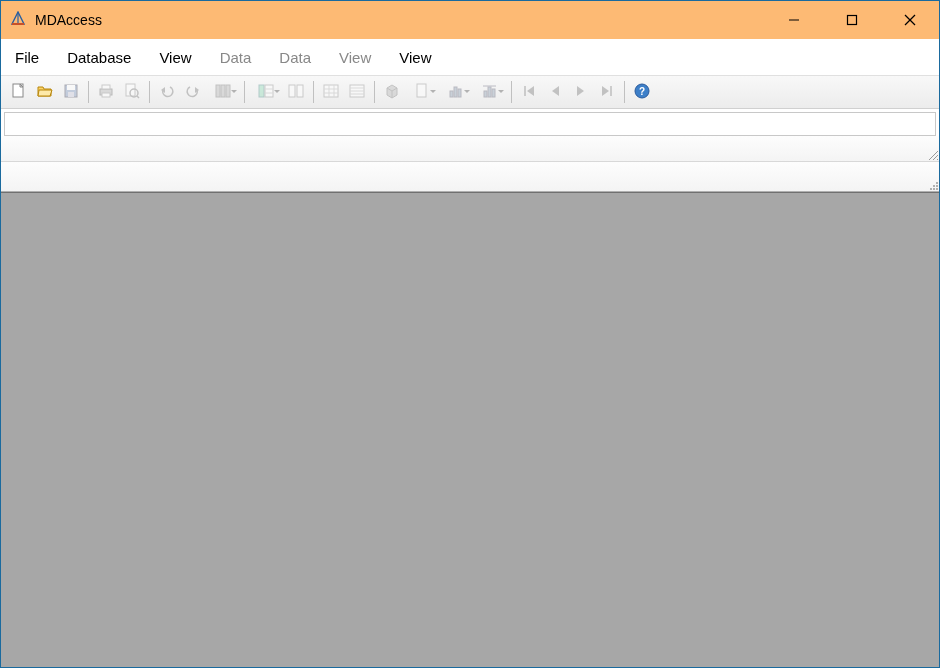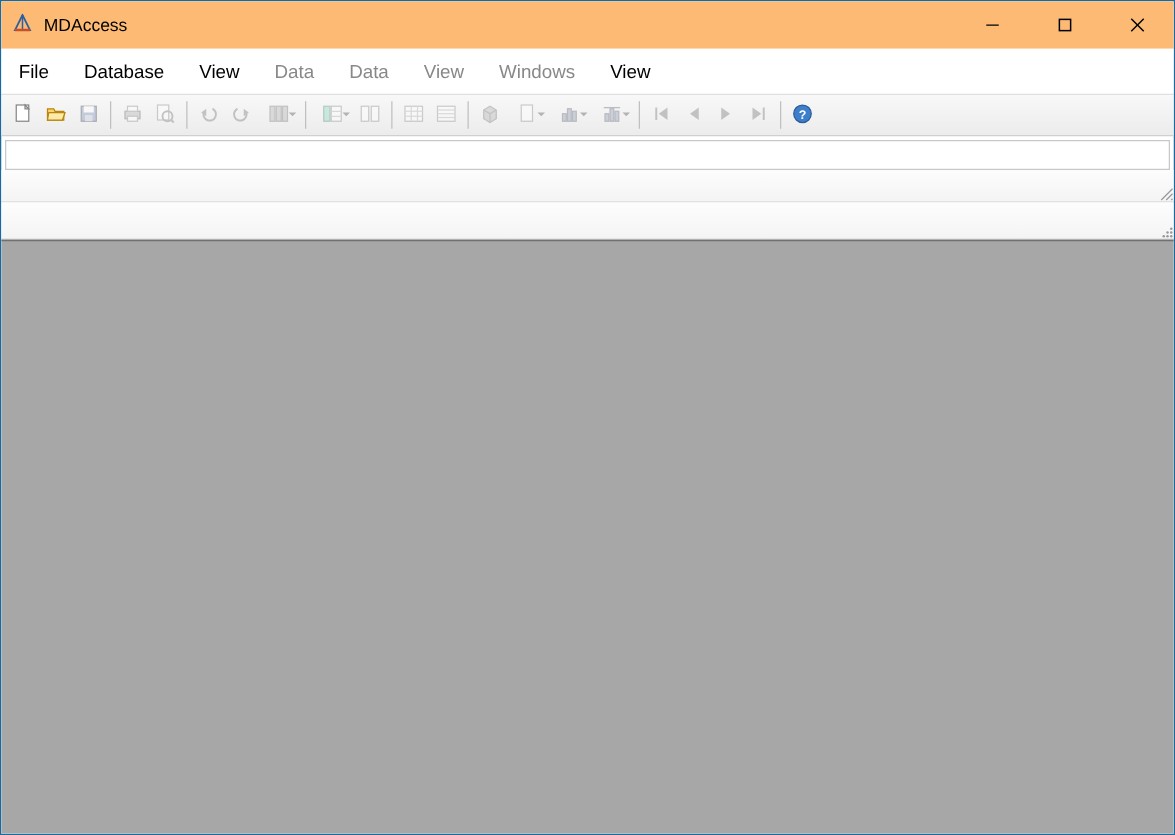--- a/index.html
+++ b/index.html
@@ -172,21 +172,20 @@
   </div>
 </div>
 
 <div class="menubar">
   <div class="menu-item">File</div>
   <div class="menu-item">Database</div>
   <div class="menu-item">View</div>
   <div class="menu-item disabled">Data</div>
   <div class="menu-item disabled">Data</div>
   <div class="menu-item disabled">View</div>
-  <div class="menu-item disabled">Windows</div>
   <div class="menu-item">View</div>
 </div>
 
 <div class="toolbar">
   <div class="tb-btn enabled" title="New">
     <span>
       <svg viewBox="0 0 18 18">
           <rect x="3" y="2" width="10" height="13" fill="#fff" stroke="#888"></rect>
           <polygon points="10,2 13,5 10,5" fill="#ddd" stroke="#888"></polygon>
         </svg>

